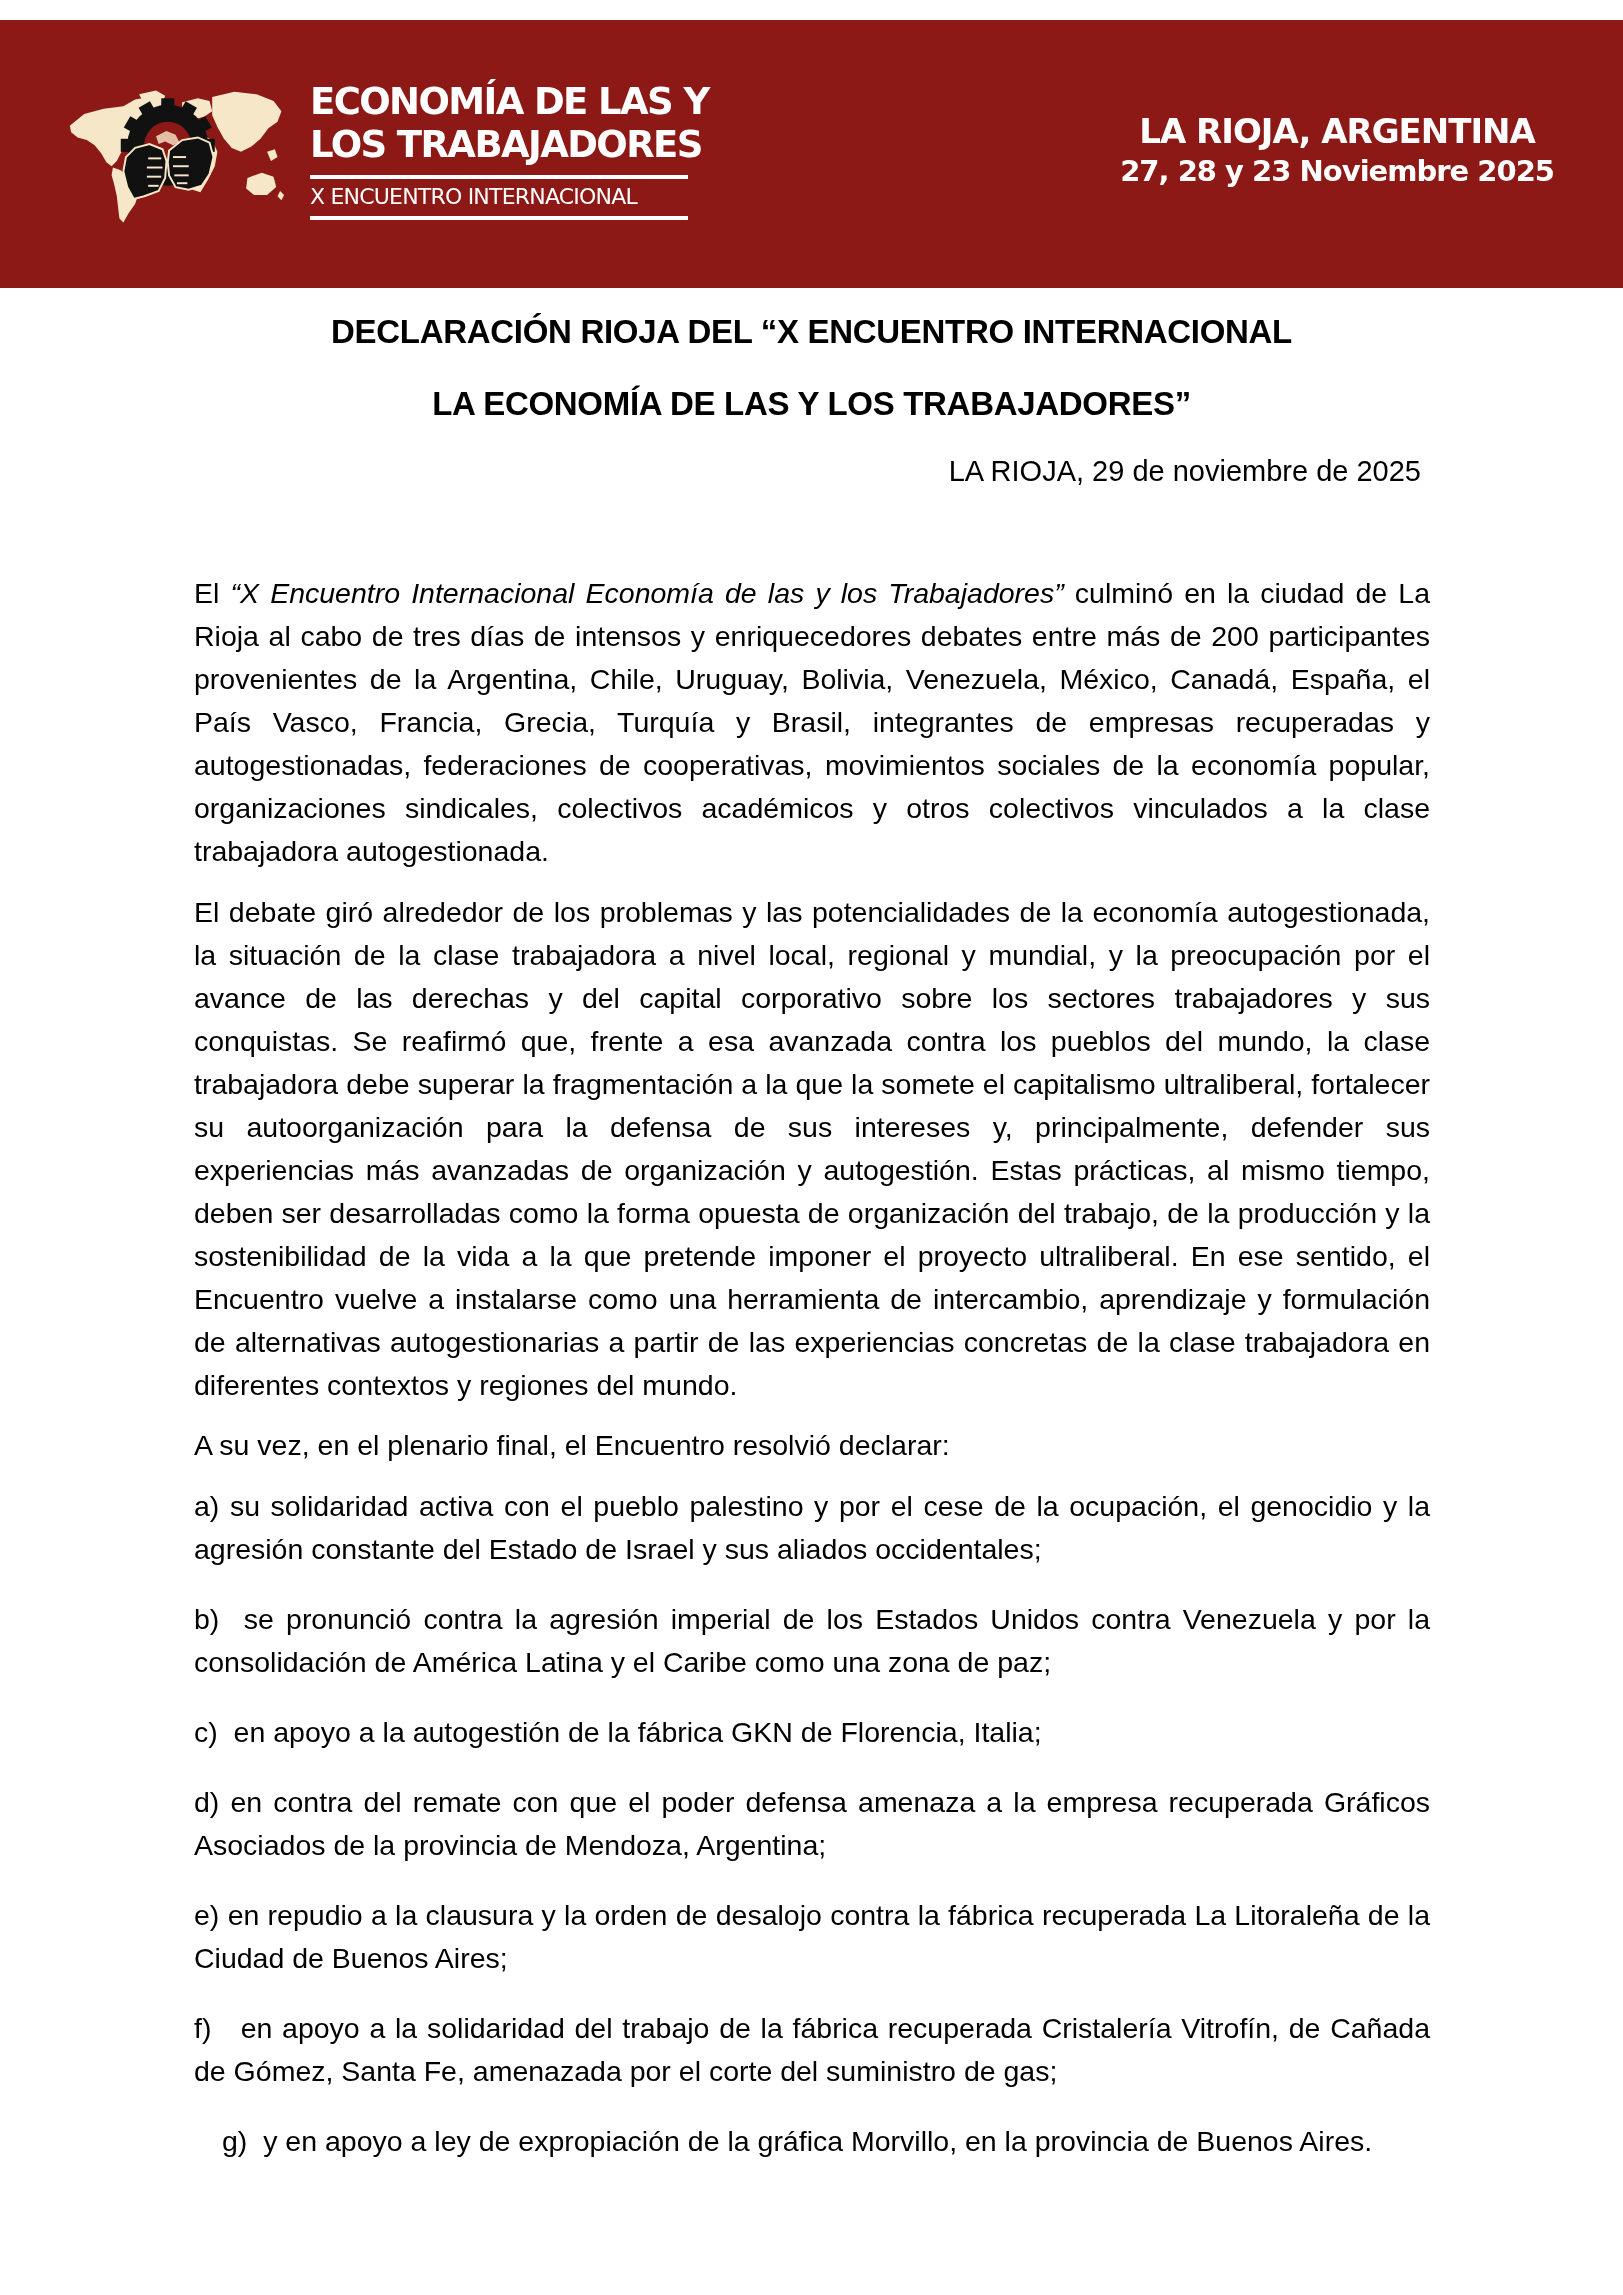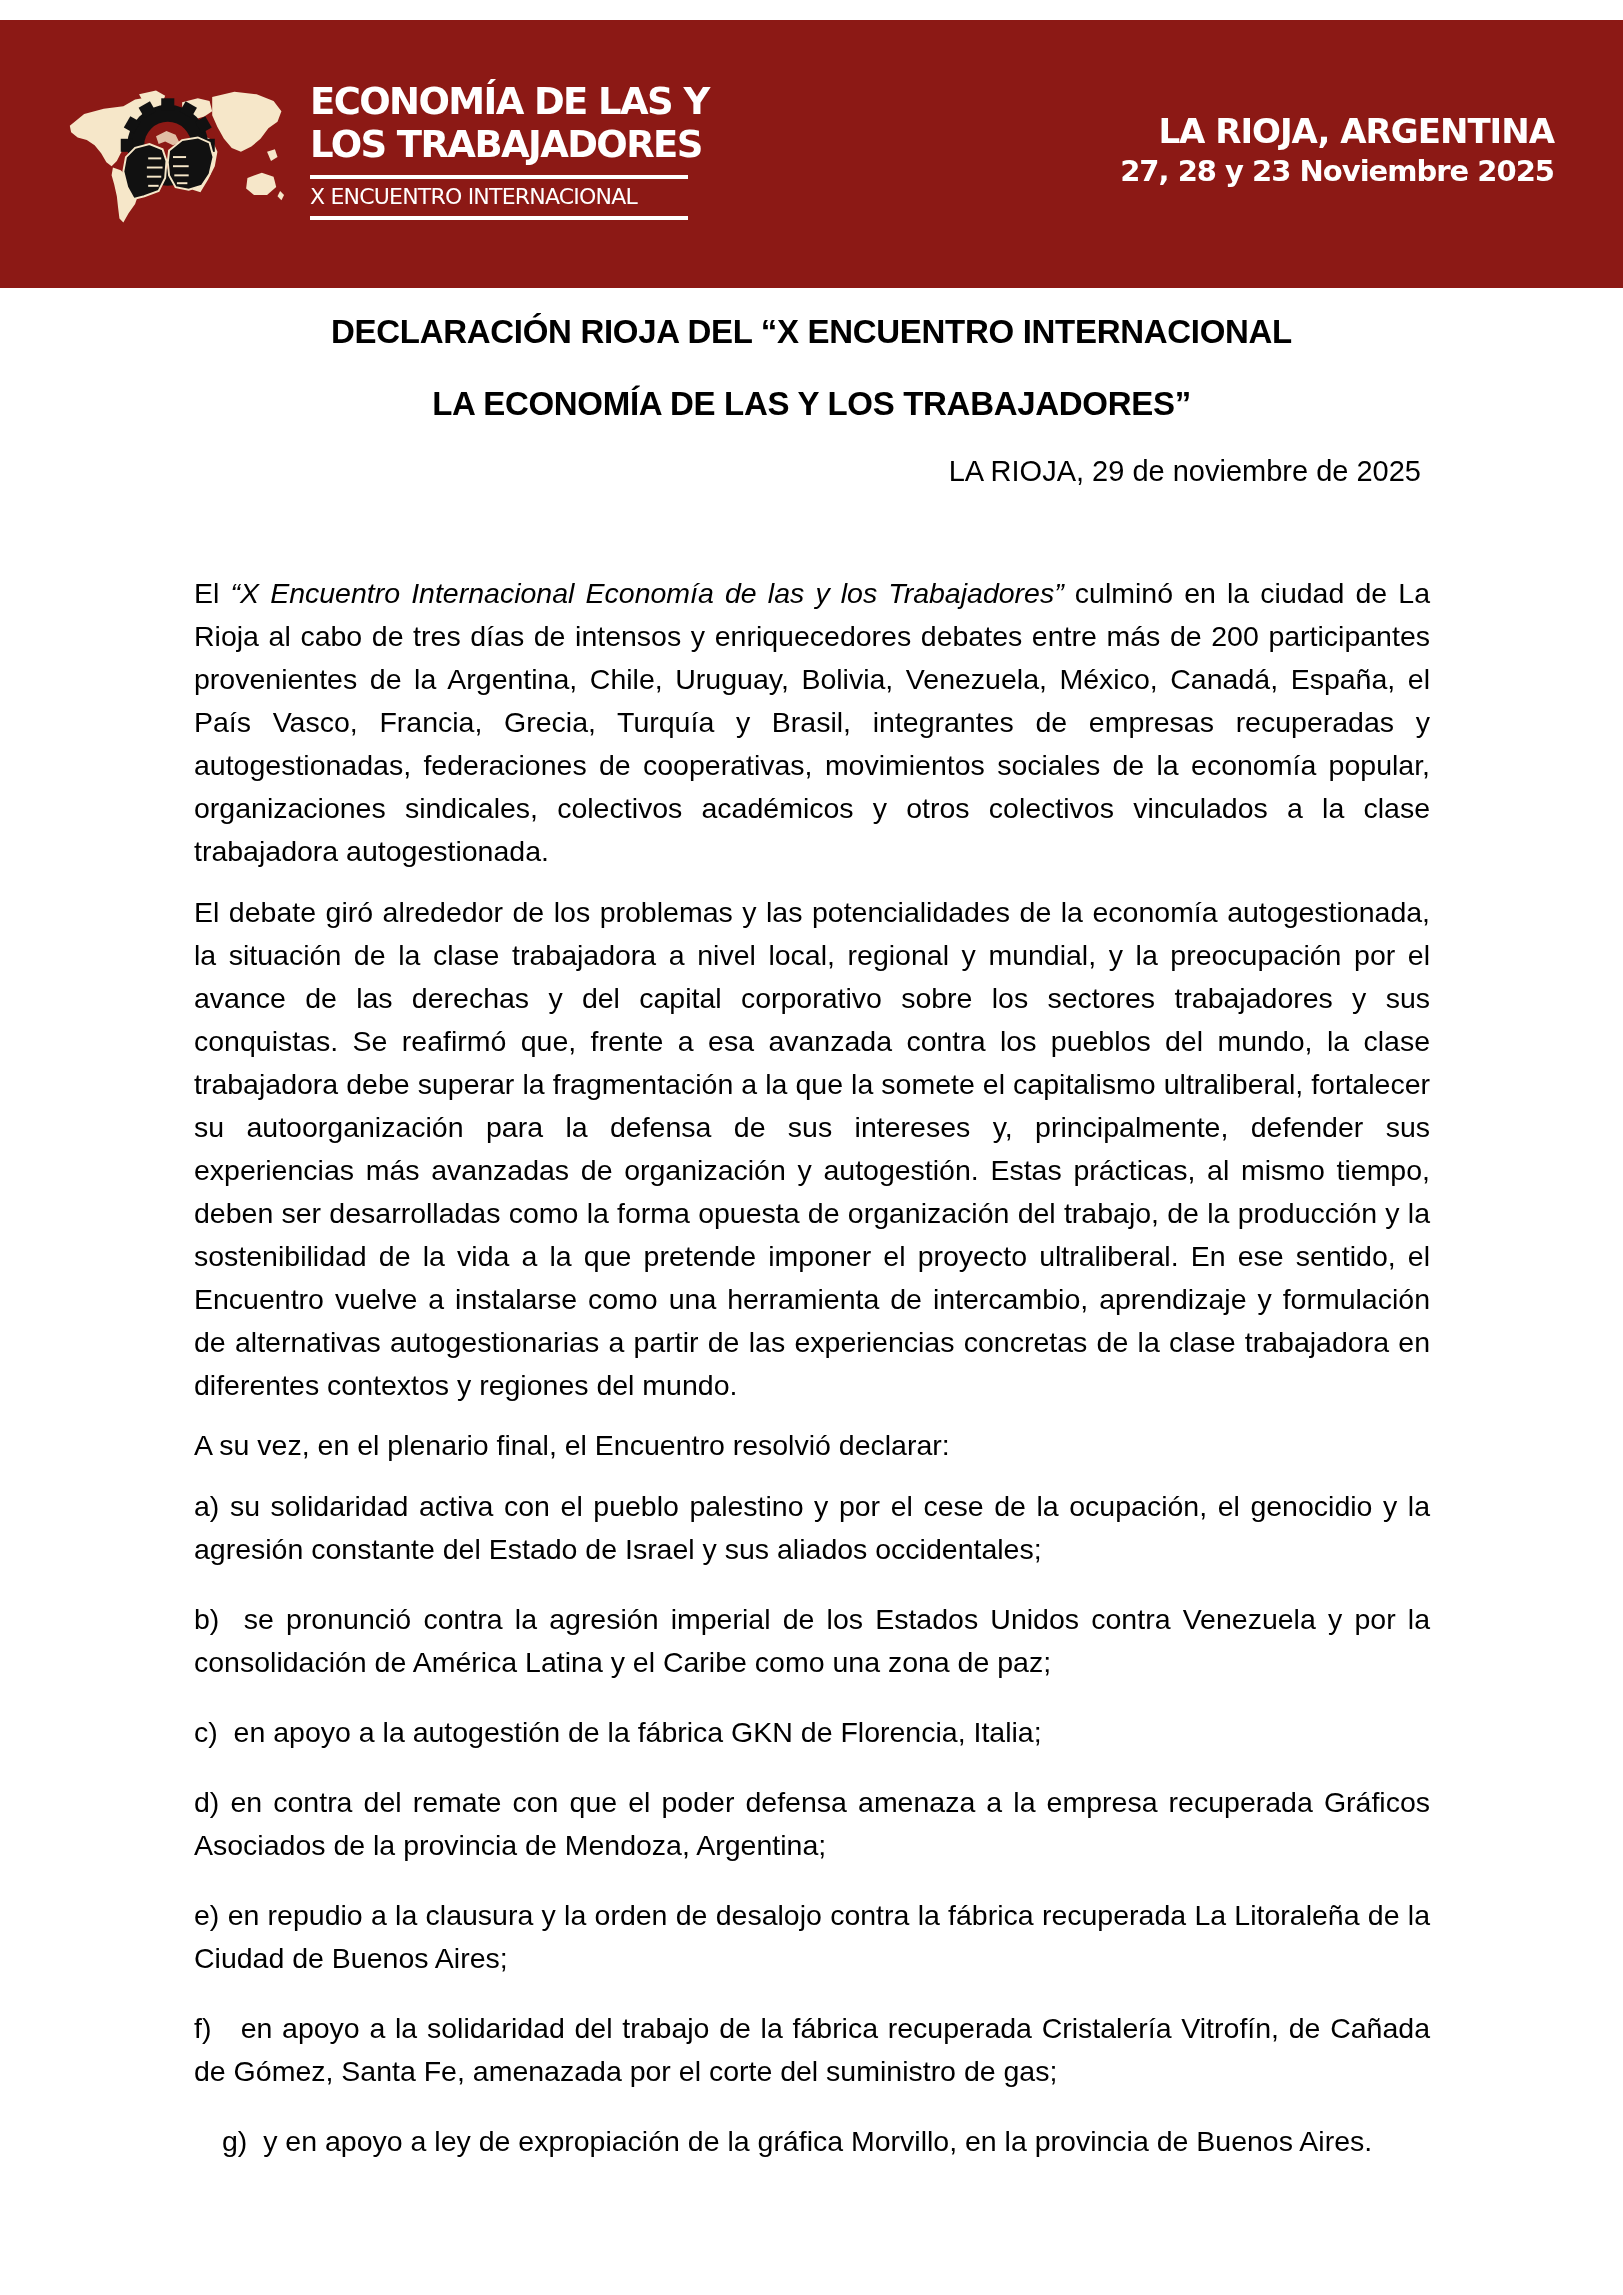--- a/index.html
+++ b/index.html
@@ -10,21 +10,21 @@
     .header { position: absolute; left: 0; top: 0; width: 1623px; height: 268px; background: #8c1915; margin-top: 20px; }
     .logo { position: absolute; left: 58px; top: 60px; width: 230px; height: 145px; }
     .brand { position: absolute; left: 310px; top: 60px; width: 379px; color: #ffffff; }
     .brand-line { font-family: "DejaVu Sans", sans-serif; font-weight: bold; font-size: 37px;
                   line-height: 43px; letter-spacing: -1.6px; white-space: nowrap; display: block; }
     .brand-rule { height: 3.9px; background: #ffffff; width: 378px; margin-top: 9.2px; }
     .brand-sub { font-family: "DejaVu Sans", sans-serif; font-size: 22px; line-height: 29px;
                  letter-spacing: -0.8px; white-space: nowrap; margin-top: 2.6px; display: block; }
     .brand-rule2 { height: 3.9px; background: #ffffff; width: 378px; margin-top: 5.2px; }
 
-    .event { position: absolute; right: 69px; top: 90px; color: #ffffff; text-align: right; }
+    .event { position: absolute; right: 69px; top: 90px; color: #ffffff; text-align: center; }
     .event-place { font-family: "DejaVu Sans", sans-serif; font-weight: bold; font-size: 34px;
                    line-height: 42px; letter-spacing: -1px; white-space: nowrap; display: block; }
     .event-dates { font-family: "DejaVu Sans", sans-serif; font-weight: bold; font-size: 29px;
                    line-height: 38px; letter-spacing: -1px; white-space: nowrap; display: block; }
 
     
     .doc-title { position: absolute; left: 0; width: 1623px; text-align: center;
                  font-family: "Liberation Sans", sans-serif; font-weight: bold; font-size: 33px;
                  letter-spacing: -0.3px; white-space: nowrap; }
     .t1 { top: 313px; }

